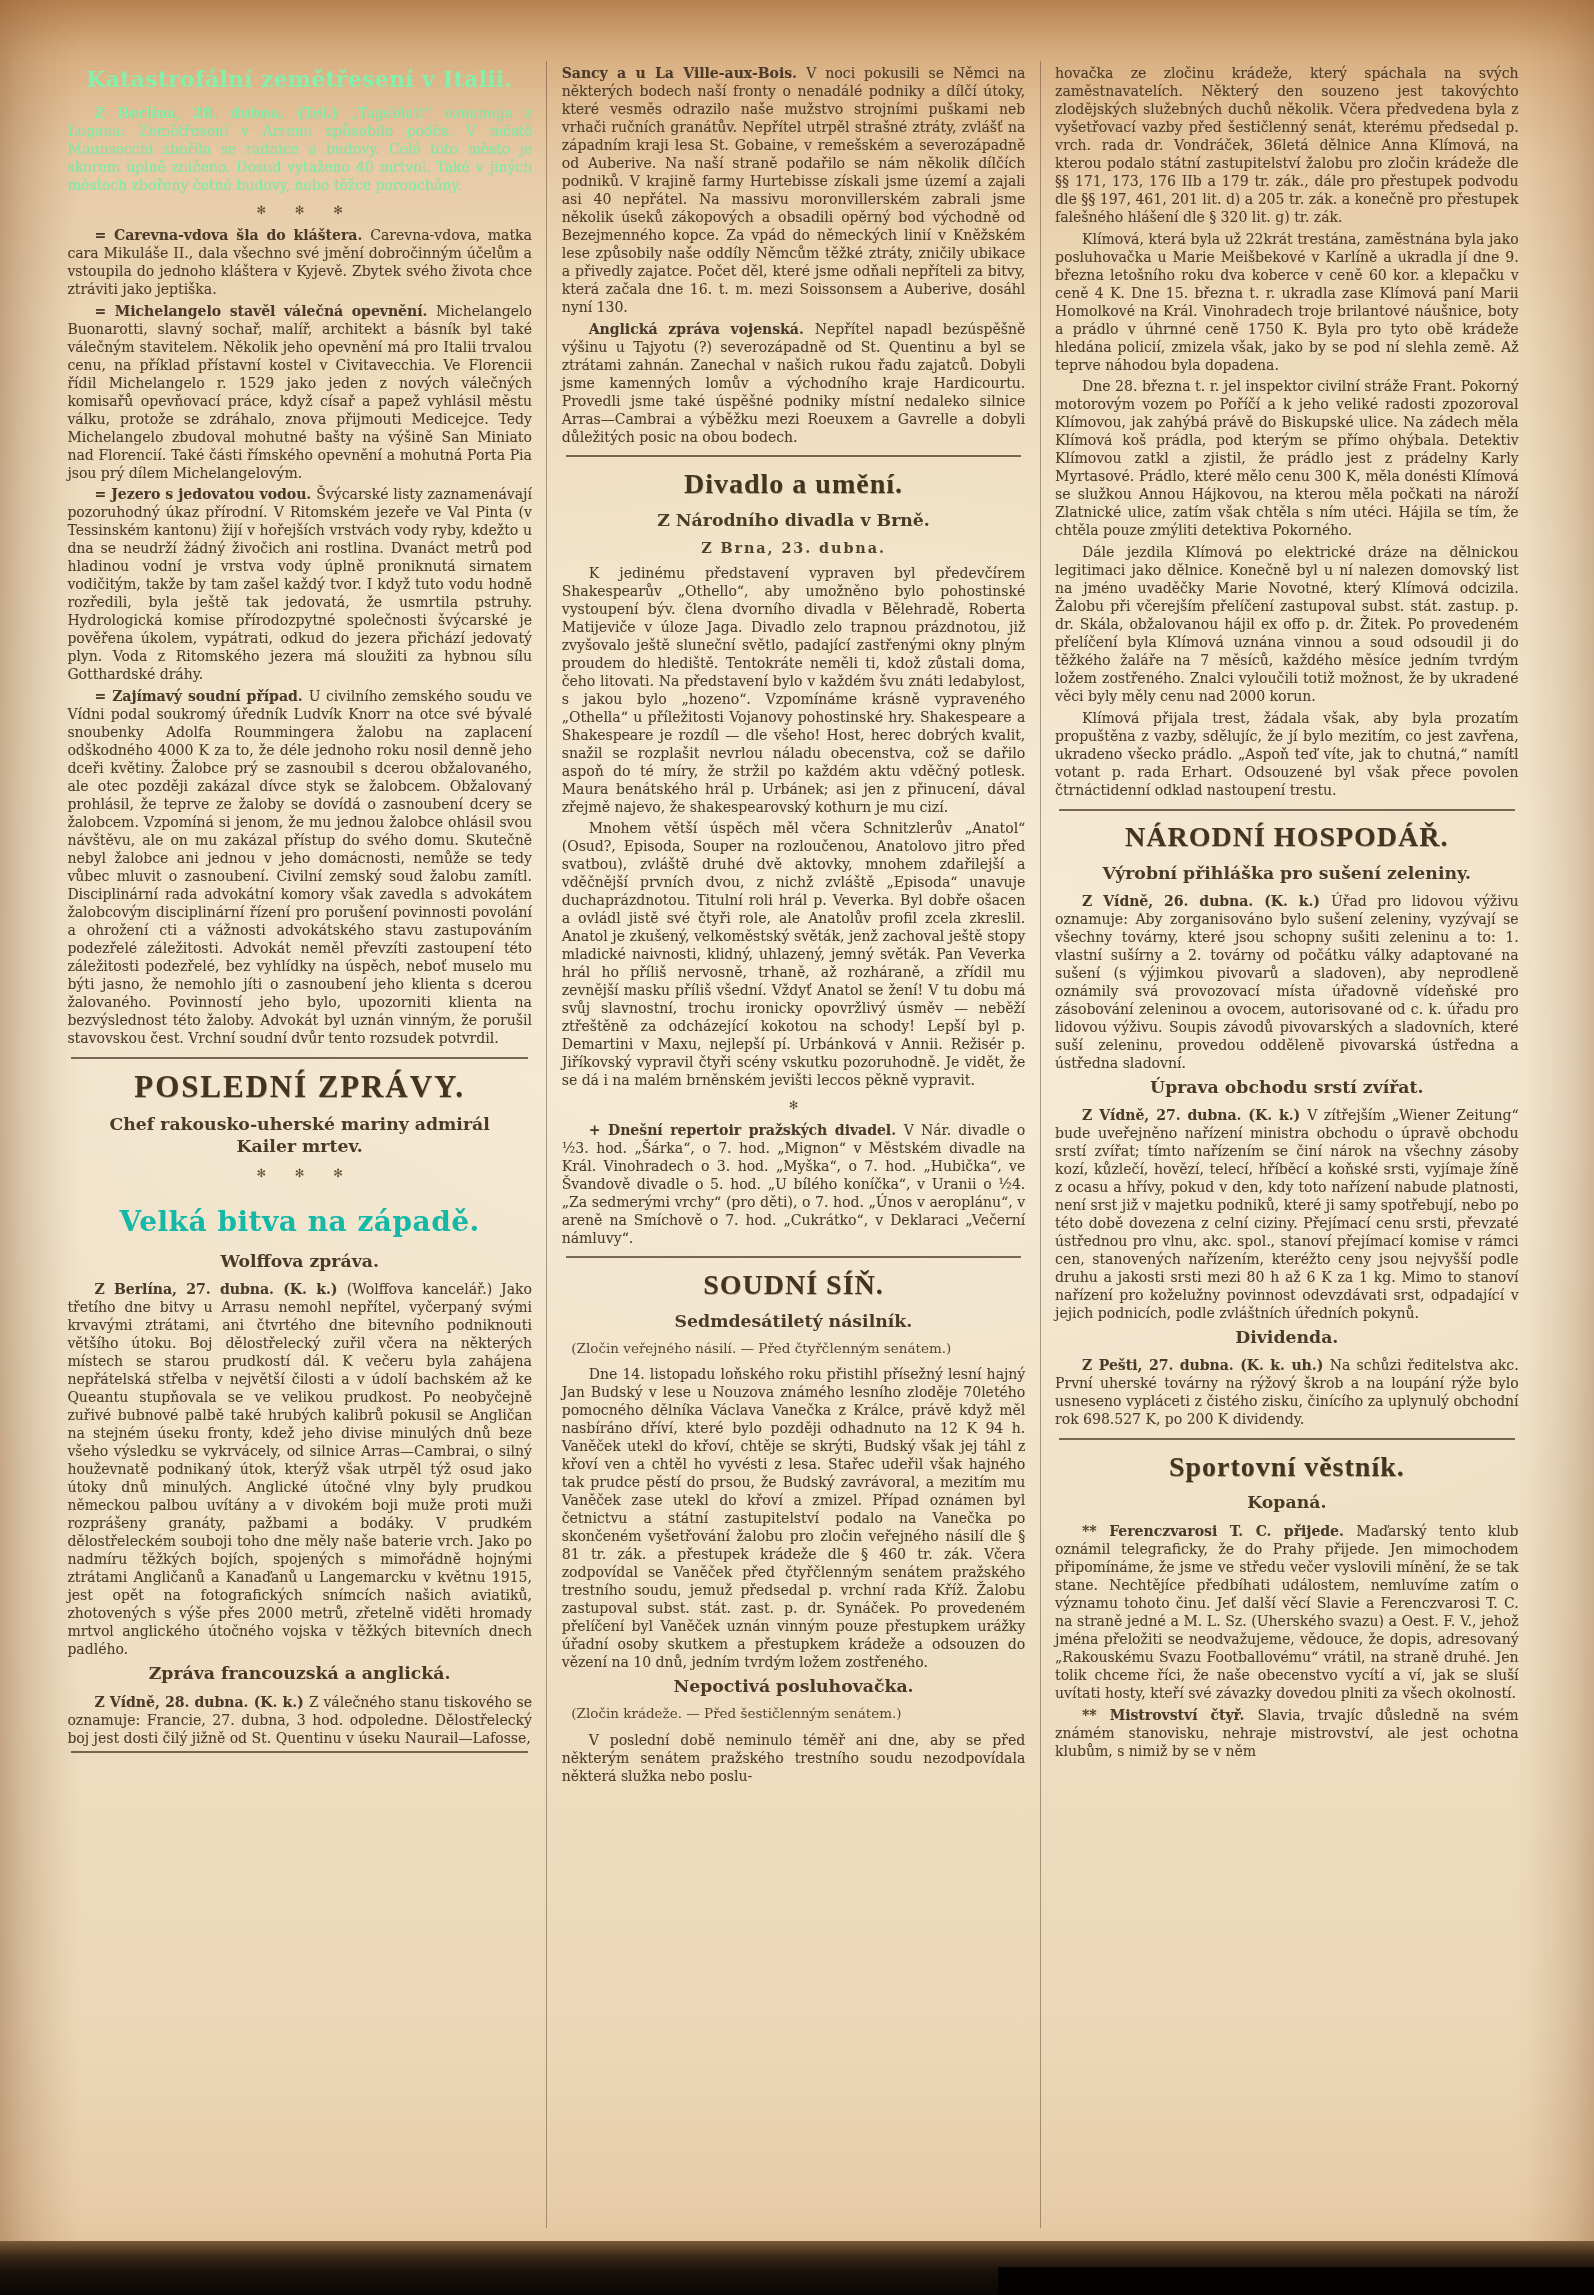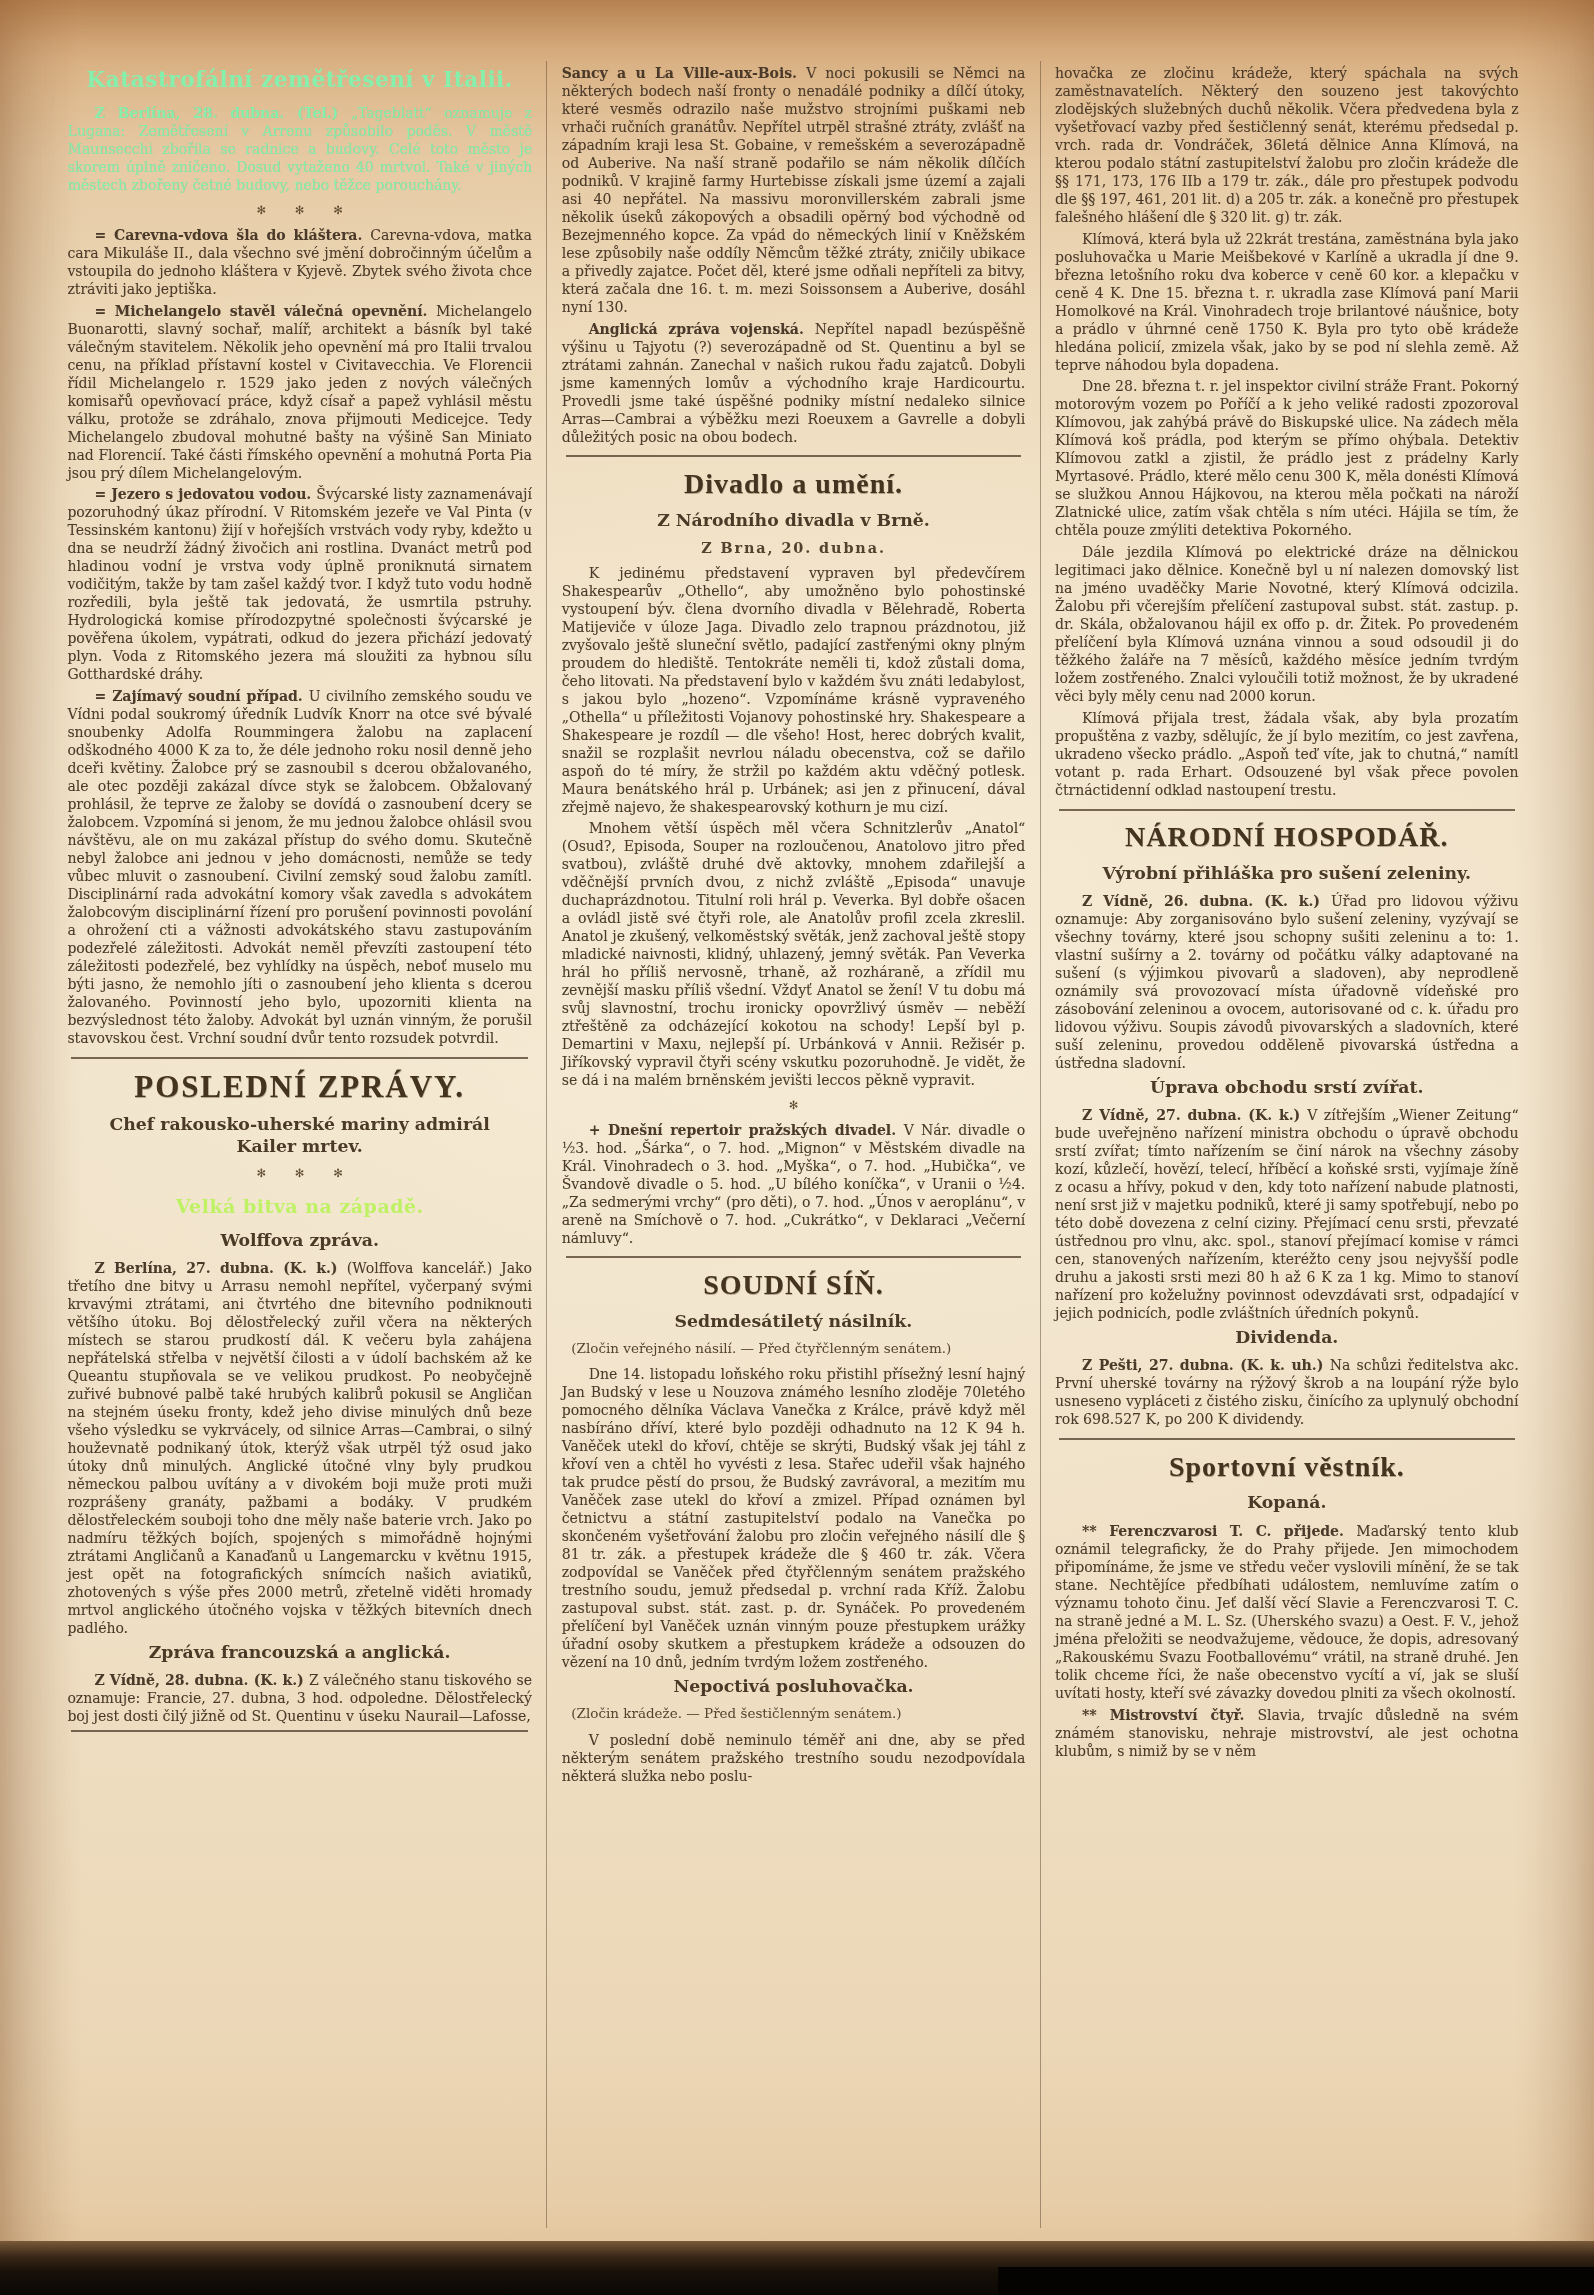--- a/index.html
+++ b/index.html
@@ -21,21 +21,21 @@
   .col{width:33.333%;padding:2.9px 14.4px 0 14.4px;box-sizing:border-box;color:#4b3a29;}
   .col + .col{border-left:1.4px solid rgba(92,72,52,0.50);}
   .p,.item{font-size:14px;line-height:18px;text-align:justify;margin:0 0 3.8px;
            text-indent:27px;
            text-shadow:0.3px 0.3px 0 rgba(75,58,41,0.22);}
   .cont{text-indent:0;}
   .lead{font-weight:bold;}
   .marker{font-weight:bold;}
   .h1{font-weight:bold;font-size:21.6px;line-height:1.16;text-align:center;
       margin:2.9px 0 12.5px;color:#5a4732;letter-spacing:0.5px;}
-  .h1.mid{font-size:19px;color:#bef264;margin-top:15px;}
+  .h1.mid{font-size:28px;color:#14b8a6;margin-top:26px;}
   .display{font-family:Liberation Serif, serif;font-weight:bold;font-size:28px;
       line-height:1.08;text-align:center;letter-spacing:1px;color:#44331f;
       margin:11.5px 0 10.6px;text-shadow:0.5px 0.5px 0 rgba(62,46,28,0.35);}
   .display.lastnews{font-size:31px;letter-spacing:1.9px;}
   .sub{font-weight:bold;font-size:17.3px;line-height:1.25;text-align:center;
       margin:4.8px 19px 7.7px;color:#4b3a27;}
   .paren{font-size:13.5px;line-height:1.3;text-align:left;margin:0 9.6px 7.7px;color:#54422f;}
   .kicker{font-weight:bold;font-size:14.4px;text-align:center;margin:0 0 7.7px;
       letter-spacing:1.9px;color:#54422f;}
   .sep{text-align:center;font-size:11.5px;letter-spacing:12.5px;color:#5d492f;
@@ -68,21 +68,21 @@
         <h3 class="sub">Zpráva francouzská a anglická.</h3>
         <p class="p"><b class="lead">Z Vídně, 28. dubna. (K. k.) </b>Z válečného stanu tiskového se oznamuje: Francie, 27. dubna, 3 hod. odpoledne. Dělostřelecký boj jest dosti čilý jižně od St. Quentinu v úseku Naurail—Lafosse,</p>
         <hr class="rule end">
       </div>
     <div class="col">
         <p class="p cont"><b class="lead">Sancy a u La Ville-aux-Bois. </b>V noci pokusili se Němci na některých bodech naší fronty o nenadálé podniky a dílčí útoky, které vesměs odrazilo naše mužstvo strojními puškami neb vrhači ručních granátův. Nepřítel utrpěl strašné ztráty, zvlášť na západním kraji lesa St. Gobaine, v remešském a severozápadně od Auberive. Na naší straně podařilo se nám několik dílčích podniků. V krajině farmy Hurtebisse získali jsme území a zajali asi 40 nepřátel. Na massivu moronvillerském zabrali jsme několik úseků zákopových a obsadili opěrný bod východně od Bezejmenného kopce. Za vpád do německých linií v Kněžském lese způsobily naše oddíly Němcům těžké ztráty, zničily ubikace a přivedly zajatce. Počet děl, které jsme odňali nepříteli za bitvy, která začala dne 16. t. m. mezi Soissonsem a Auberive, dosáhl nyní 130.</p>
         <p class="p"><b class="lead">Anglická zpráva vojenská. </b>Nepřítel napadl bezúspěšně výšinu u Tajyotu (?) severozápadně od St. Quentinu a byl se ztrátami zahnán. Zanechal v našich rukou řadu zajatců. Dobyli jsme kamenných lomův a východního kraje Hardicourtu. Provedli jsme také úspěšné podniky místní nedaleko silnice Arras—Cambrai a výběžku mezi Roeuxem a Gavrelle a dobyli důležitých posic na obou bodech.</p>
         <hr class="rule">
         <h1 class="display">Divadlo a umění.</h1>
         <h3 class="sub">Z Národního divadla v Brně.</h3>
-        <div class="kicker">Z Brna, 20. dubna.</div>
+        <div class="kicker">Z Brna, 23. dubna.</div>
         <p class="p">K jedinému představení vypraven byl předevčírem Shakespearův „Othello“, aby umožněno bylo pohostinské vystoupení býv. člena dvorního divadla v Bělehradě, Roberta Matijeviče v úloze Jaga. Divadlo zelo trapnou prázdnotou, již zvyšovalo ještě sluneční světlo, padající zastřenými okny plným proudem do hlediště. Tentokráte neměli ti, kdož zůstali doma, čeho litovati. Na představení bylo v každém švu znáti ledabylost, s jakou bylo „hozeno“. Vzpomínáme krásně vypraveného „Othella“ u příležitosti Vojanovy pohostinské hry. Shakespeare a Shakespeare je rozdíl — dle všeho! Host, herec dobrých kvalit, snažil se rozplašit nevrlou náladu obecenstva, což se dařilo aspoň do té míry, že stržil po každém aktu vděčný potlesk. Maura benátského hrál p. Urbánek; asi jen z přinucení, dával zřejmě najevo, že shakespearovský kothurn je mu cizí.</p>
         <p class="p">Mnohem větší úspěch měl včera Schnitzlerův „Anatol“ (Osud?, Episoda, Souper na rozloučenou, Anatolovo jitro před svatbou), zvláště druhé dvě aktovky, mnohem zdařilejší a vděčnější prvních dvou, z nichž zvláště „Episoda“ unavuje duchaprázdnotou. Titulní roli hrál p. Veverka. Byl dobře ošacen a ovládl jistě své čtyři role, ale Anatolův profil zcela zkreslil. Anatol je zkušený, velkoměstský světák, jenž zachoval ještě stopy mladické naivnosti, klidný, uhlazený, jemný světák. Pan Veverka hrál ho příliš nervosně, trhaně, až rozháraně, a zřídil mu zevnější masku příliš všední. Vždyť Anatol se žení! V tu dobu má svůj slavnostní, trochu ironicky opovržlivý úsměv — neběží ztřeštěně za odcházející kokotou na schody! Lepší byl p. Demartini v Maxu, nejlepší pí. Urbánková v Annii. Režisér p. Jiříkovský vypravil čtyři scény vskutku pozoruhodně. Je vidět, že se dá i na malém brněnském jevišti leccos pěkně vypravit.</p>
         <div class="sep">✻</div>
         <p class="item"><span class="marker">+ </span><b class="lead">Dnešní repertoir pražských divadel. </b>V Nár. divadle o ½3. hod. „Šárka“, o 7. hod. „Mignon“ v Městském divadle na Král. Vinohradech o 3. hod. „Myška“, o 7. hod. „Hubička“, ve Švandově divadle o 5. hod. „U bílého koníčka“, v Uranii o ½4. „Za sedmerými vrchy“ (pro děti), o 7. hod. „Únos v aeroplánu“, v areně na Smíchově o 7. hod. „Cukrátko“, v Deklaraci „Večerní námluvy“.</p>
         <hr class="rule">
         <h1 class="display">SOUDNÍ SÍŇ.</h1>
         <h3 class="sub">Sedmdesátiletý násilník.</h3>
         <div class="paren">(Zločin veřejného násilí. — Před čtyřčlenným senátem.)</div>
         <p class="p">Dne 14. listopadu loňského roku přistihl přísežný lesní hajný Jan Budský v lese u Nouzova známého lesního zloděje 70letého pomocného dělníka Václava Vanečka z Králce, právě když měl nasbíráno dříví, které bylo později odhadnuto na 12 K 94 h. Vaněček utekl do křoví, chtěje se skrýti, Budský však jej táhl z křoví ven a chtěl ho vyvésti z lesa. Stařec udeřil však hajného tak prudce pěstí do prsou, že Budský zavrávoral, a mezitím mu Vaněček zase utekl do křoví a zmizel. Případ oznámen byl četnictvu a státní zastupitelství podalo na Vanečka po skončeném vyšetřování žalobu pro zločin veřejného násilí dle § 81 tr. zák. a přestupek krádeže dle § 460 tr. zák. Včera zodpovídal se Vaněček před čtyřčlenným senátem pražského trestního soudu, jemuž předsedal p. vrchní rada Kříž. Žalobu zastupoval subst. stát. zast. p. dr. Synáček. Po provedeném přelíčení byl Vaněček uznán vinným pouze přestupkem urážky úřadní osoby skutkem a přestupkem krádeže a odsouzen do vězení na 10 dnů, jedním tvrdým ložem zostřeného.</p>
         <h3 class="sub">Nepoctivá posluhovačka.</h3>

